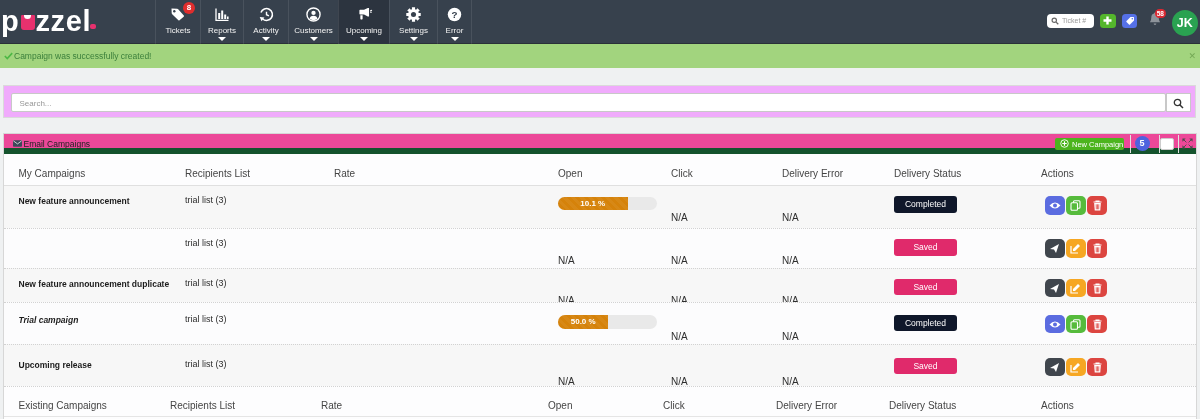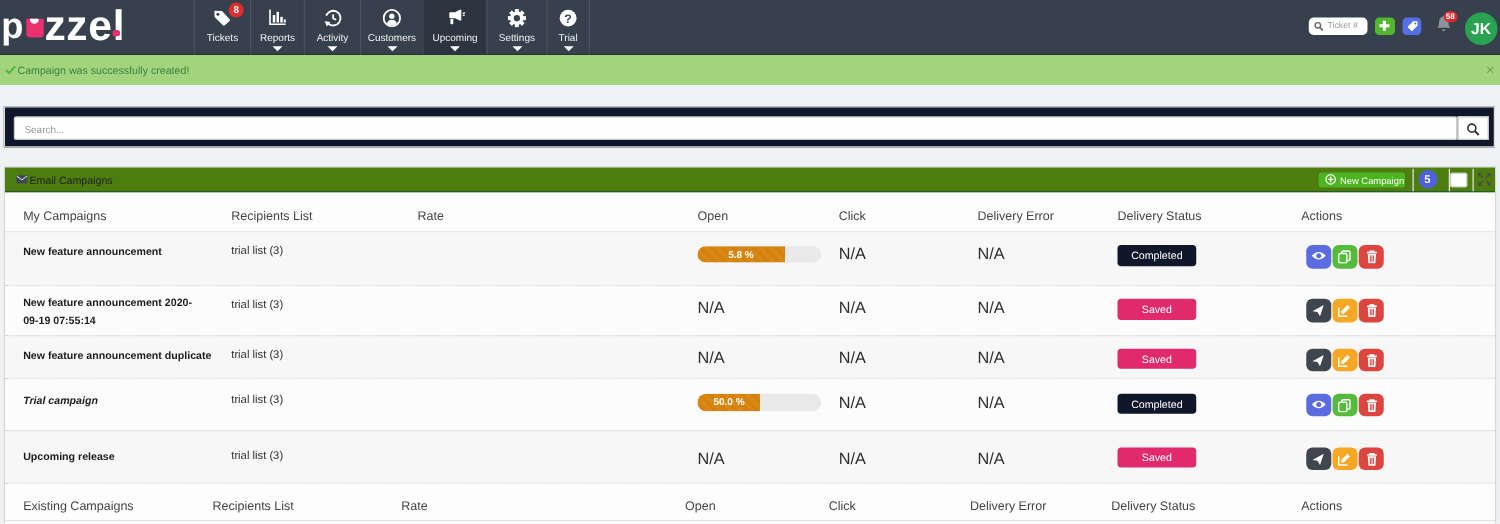--- a/index.html
+++ b/index.html
@@ -3,21 +3,21 @@
 <meta charset="utf-8">
 <style>
 * { margin:0; padding:0; box-sizing:border-box; }
 html,body { width:1200px; height:419px; overflow:hidden; }
 body { font-family:"Liberation Sans",sans-serif; background:#eff1f2; position:relative; }
 
 
 #nav { position:absolute; left:0; top:0; width:1200px; height:44px; background:#37414d; border-bottom:1px solid #2a3138; }
 #logo { position:absolute; left:0; top:0; height:44px; width:100px; }
 #logo .lp { position:absolute; left:1px; top:-1.5px; line-height:44px; font-size:29px; font-weight:bold; color:#fff; }
-#logo .lz { position:absolute; left:35.5px; top:-1.5px; line-height:44px; font-size:34px; font-weight:bold; color:#fff; letter-spacing:0.6px; }
+#logo .lz { position:absolute; left:35.5px; top:-1.5px; line-height:44px; font-size:29px; font-weight:bold; color:#fff; letter-spacing:0.6px; }
 #logo .ldot { position:absolute; left:90px; top:23.5px; width:5.8px; height:5.8px; border-radius:2px; background:#e8316e; }
 #ublock { position:absolute; left:21px; top:14.5px; width:13.5px; height:15.5px; background:#e8316e; border-radius:1px 1px 3px 3px; overflow:hidden; }
 #ublock:before { content:""; position:absolute; left:3.2px; top:-2.5px; width:7px; height:7px; border-radius:50%; background:#fff; }
 .navitem { position:absolute; top:0; height:44px; border-left:1px solid rgba(255,255,255,0.09); color:#fff; text-align:center; }
 .navitem.active { background:#2c343f; }
 .navitem .nlabel { position:absolute; top:26px; width:100%; font-size:8px; color:#f2f2f2; }
 .navitem .icon { position:absolute; top:6px; left:0; width:100%; height:17px; }
 .navitem .caret { position:absolute; top:37px; left:50%; margin-left:-4px; width:0; height:0; border-left:4px solid transparent; border-right:4px solid transparent; border-top:4.5px solid #fff; }
 #tbadge { position:absolute; left:27px; top:2px; width:12px; height:12px; background:#e02d2d; border-radius:50%; color:#fff; font-size:8px; line-height:12px; text-align:center; font-weight:bold; }
 
@@ -28,44 +28,44 @@
 #bell { position:absolute; left:1149px; top:11px; width:12px; height:16px; }
 #bellbadge { position:absolute; left:1154.5px; top:8.5px; width:11.5px; height:9.5px; background:#dc2832; border-radius:5px; color:#fff; font-size:6.5px; line-height:9.5px; text-align:center; font-weight:bold; }
 #avatar { position:absolute; left:1171.5px; top:9.5px; width:26.5px; height:26.5px; border-radius:50%; background:#2aa251; color:#fff; font-size:12.5px; font-weight:bold; text-align:center; line-height:26.5px; }
 
 
 #alert { position:absolute; left:0; top:44px; width:1200px; height:23.5px; background:#a2d47e; }
 #alert .txt { position:absolute; left:14px; top:6.5px; font-size:8.5px; color:#3c803c; }
 #alert .close { position:absolute; right:4px; top:7px; font-size:9px; color:#74a855; }
 
 
-#searchcard { position:absolute; left:3px; top:85px; width:1193px; height:33px; background:#0f172a; border:1px solid #dadada; }
+#searchcard { position:absolute; left:3px; top:85px; width:1193px; height:33px; background:#f0abfc; border:1px solid #dadada; }
 #searchinput { position:absolute; left:6.5px; top:7px; width:1155px; height:19px; background:#fff; border:1px solid #c8c8c8; border-radius:2px; }
 #searchinput .ph { position:absolute; left:8px; top:4.5px; font-size:8px; color:#979797; }
 #searchbtn { position:absolute; left:1161.5px; top:7px; width:25px; height:19px; background:#fff; border:1px solid #c8c8c8; text-align:center; }
 
 
 #panel { position:absolute; left:3px; top:132.5px; width:1194px; height:287px; background:#fdfdfe; border:1px solid #d7d7d7; border-bottom:none; }
-#phead { position:absolute; left:0; top:0; width:1192px; height:20px; background:#4d7c0f; border-bottom:1px solid #14532d; }
+#phead { position:absolute; left:0; top:0; width:1192px; height:20px; background:#ec4899; border-bottom:6px solid #14532d; }
 #phead .ptitle { position:absolute; left:19.5px; top:5px; font-size:8.5px; color:#222; }
 #ncbtn { position:absolute; left:1051px; top:4px; width:69px; height:12px; background:#4cb41e; border-radius:2px; color:#fff; }
 #ncbtn span { position:absolute; left:17px; top:2px; font-size:7.5px; color:#fff; white-space:nowrap; }
 .pdiv { position:absolute; top:1px; width:1px; height:18px; background:#e2e2e2; }
 #bluecirc { position:absolute; left:1130.5px; top:2.5px; width:15px; height:15px; border-radius:50%; background:#4e62de; color:#fff; font-size:9px; font-weight:bold; text-align:center; line-height:15px; }
 #pcheck { position:absolute; left:1156px; top:4px; width:13.5px; height:12px; background:#fff; border:1px solid #ccc; border-radius:2px; }
 
 .thead { position:absolute; left:0; width:1192px; background:#fdfdfe; }
 .thlabel { position:absolute; font-size:10px; color:#454545; }
 .row { position:absolute; left:0; width:1192px; }
 .row.odd { background:#f7f7f7; }
 .row.even { background:#fcfcfd; }
 .rowborder { border-top:1px dotted #d2d2d2; }
 .cname { position:absolute; left:14.5px; font-size:8.5px; font-weight:bold; color:#1c1c1c; line-height:13.5px; white-space:nowrap; }
 .clist { position:absolute; left:181px; font-size:9px; color:#2e2e2e; }
-.cna { position:absolute; font-size:13px; color:#2e2e2e; }
+.cna { position:absolute; font-size:10px; color:#2e2e2e;margin-top:17px; }
 .badge { position:absolute; left:890px; width:63px; height:16.5px; border-radius:3px; color:#fff; font-size:8.5px; text-align:center; line-height:16.5px; }
 .badge.completed { background:#0f172a; }
 .badge.saved { background:#e02a6b; }
 .pbar { position:absolute; left:554px; width:98.5px; height:13.5px; background:#e9e9e9; border-radius:7px; overflow:hidden; }
 .pfill { position:absolute; left:0; top:0; height:13.5px; background:#d5820a; color:#fff; font-size:8px; font-weight:bold; text-align:center; line-height:13.5px; background-image:repeating-linear-gradient(45deg, rgba(255,255,255,0.05) 0 3px, transparent 3px 6px); }
 .btns { position:absolute; left:1040.5px; height:18.5px; }
 .abtn { position:absolute; top:0; width:20px; height:18.5px; border-radius:5px; text-align:center; }
 .abtn.b1 { left:0; } .abtn.b2 { left:21.3px; } .abtn.b3 { left:42.6px; }
 .abtn.view { background:#5b6ce0; }
 .abtn.copy { background:#56bb3c; }
@@ -136,21 +136,21 @@
           <circle cx="8" cy="8" r="2.7" fill="#37414d"></circle>
         </svg></div>
     <div class="nlabel">Settings</div>
     <div class="caret"></div>
   </div>
   <div class="navitem" style="left:437px;width:35px;border-right:1px solid rgba(255,255,255,0.09);">
     <div class="icon" style="top:6.5px;"><svg width="15" height="15" viewBox="0 0 16 16">
           <circle cx="8" cy="8" r="7.2" fill="#fff"></circle>
           <text x="8" y="11.8" font-size="10.5" font-weight="bold" fill="#37414d" text-anchor="middle" font-family="Liberation Sans">?</text>
         </svg></div>
-    <div class="nlabel">Trial</div>
+    <div class="nlabel">Error</div>
     <div class="caret"></div>
   </div>
 
   <div id="ticketbox">
     <svg style="position:absolute;left:4px;top:3.5px;" width="8" height="8" viewBox="0 0 11 11">
         <circle cx="4.5" cy="4.5" r="3" fill="none" stroke="#666" stroke-width="1.6"></circle>
         <path d="M7 7 L10 10" stroke="#666" stroke-width="1.8"></path>
       </svg>
     <span class="ph">Ticket #</span>
   </div>
@@ -234,21 +234,21 @@
     <div class="thlabel" style="left:667px;top:14.5px;">Click</div>
     <div class="thlabel" style="left:778px;top:14.5px;">Delivery Error</div>
     <div class="thlabel" style="left:890px;top:14.5px;">Delivery Status</div>
     <div class="thlabel" style="left:1037px;top:14.5px;">Actions</div>
   </div>
 
   <div class="row odd" style="top:52.5px;height:41.5px;">
     <div class="cname" style="top:8.5px;">New feature announcement</div>
     <div class="clist" style="top:9px;">trial list (3)</div>
     <div class="pbar" style="top:10.5px;">
-        <div class="pfill" style="width:69.5px;">5.8 %</div>
+        <div class="pfill" style="width:69.5px;">10.1 %</div>
       </div>
     <div class="cna" style="left:667px;top:9px;">N/A</div>
     <div class="cna" style="left:778px;top:9px;">N/A</div>
     <div class="badge completed" style="top:10px;">Completed</div>
     <div class="btns" style="top:10px;">
       <div class="abtn b1 view"><svg width="12" height="9" viewBox="0 0 12 9">
             <path d="M0.5 4.5 Q6 -1.5 11.5 4.5 Q6 10.5 0.5 4.5 Z" fill="#fff"></path>
             <circle cx="6" cy="4.5" r="2" fill="#5b6ce0"></circle>
           </svg></div>
       <div class="abtn b2 copy"><svg width="11" height="11" viewBox="0 0 11 11">
@@ -257,21 +257,20 @@
           </svg></div>
       <div class="abtn b3 del"><svg width="9" height="11" viewBox="0 0 9 11">
             <path d="M0.5 2 L8.5 2 M3 2 L3 1 L6 1 L6 2" stroke="#fff" stroke-width="1.1" fill="none"></path>
             <path d="M1.2 3 L7.8 3 L7.3 10.5 L1.7 10.5 Z" fill="#fff"></path>
             <path d="M3.2 4.3 L3.3 9.3 M4.5 4.3 L4.5 9.3 M5.8 4.3 L5.7 9.3" stroke="#dc4540" stroke-width="0.8" fill="none"></path>
           </svg></div>
     </div>
   </div>
 
   <div class="row even rowborder" style="top:94px;height:40px;">
-    <div class="cname" style="top:7.5px;">New feature announcement 2020-<br>09-19 07:55:14</div>
     <div class="clist" style="top:9px;">trial list (3)</div>
     <div class="cna" style="left:554px;top:9px;">N/A</div>
     <div class="cna" style="left:667px;top:9px;">N/A</div>
     <div class="cna" style="left:778px;top:9px;">N/A</div>
     <div class="badge saved" style="top:10.5px;">Saved</div>
     <div class="btns" style="top:10.5px;">
       <div class="abtn b1 send"><svg width="11" height="11" viewBox="0 0 11 11">
             <path d="M1 6 L10 1 L7 10 L5 6.5 Z" fill="#fff"></path>
           </svg></div>
       <div class="abtn b2 edit"><svg width="11" height="11" viewBox="0 0 11 11">

